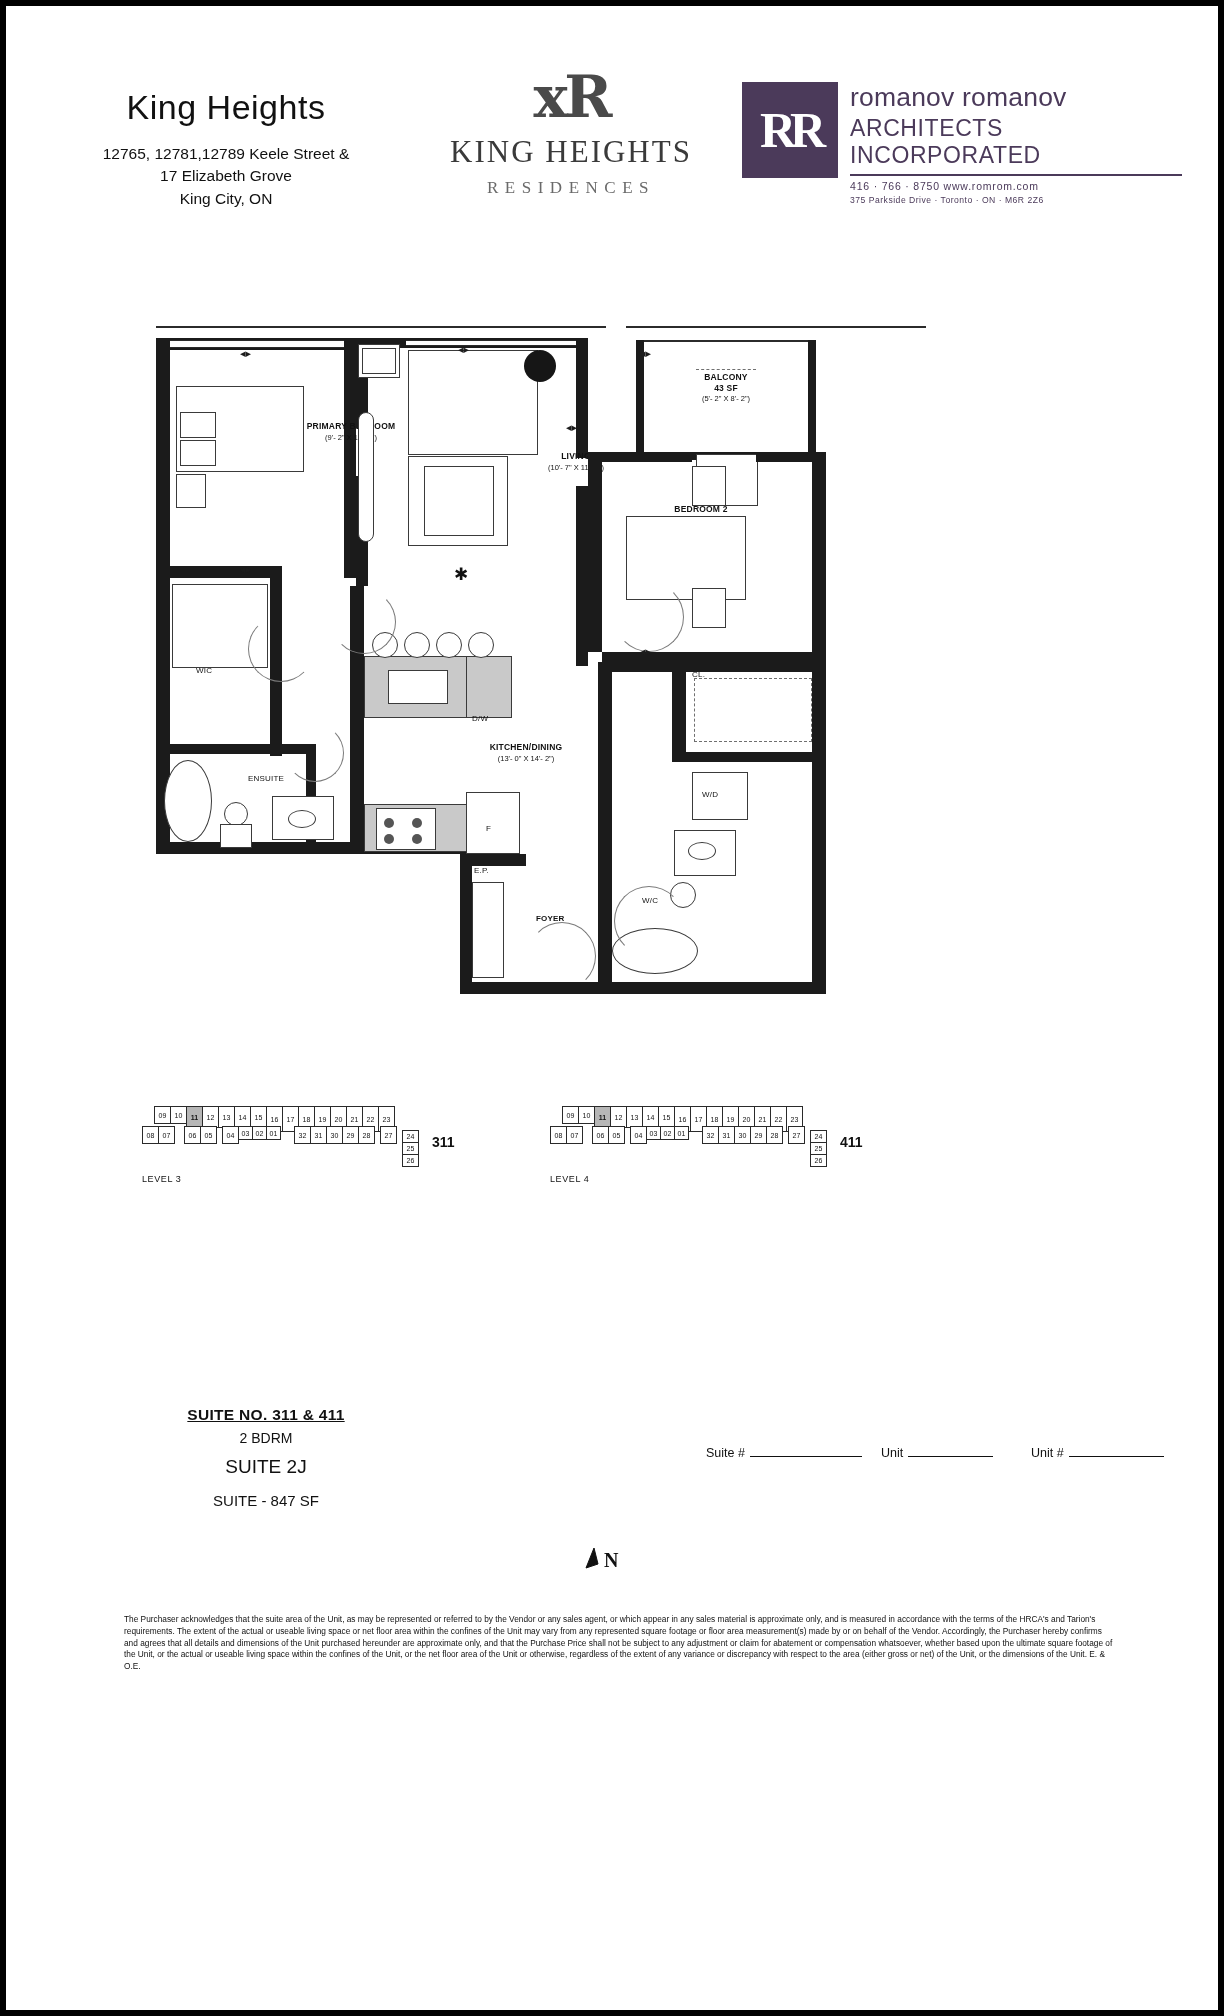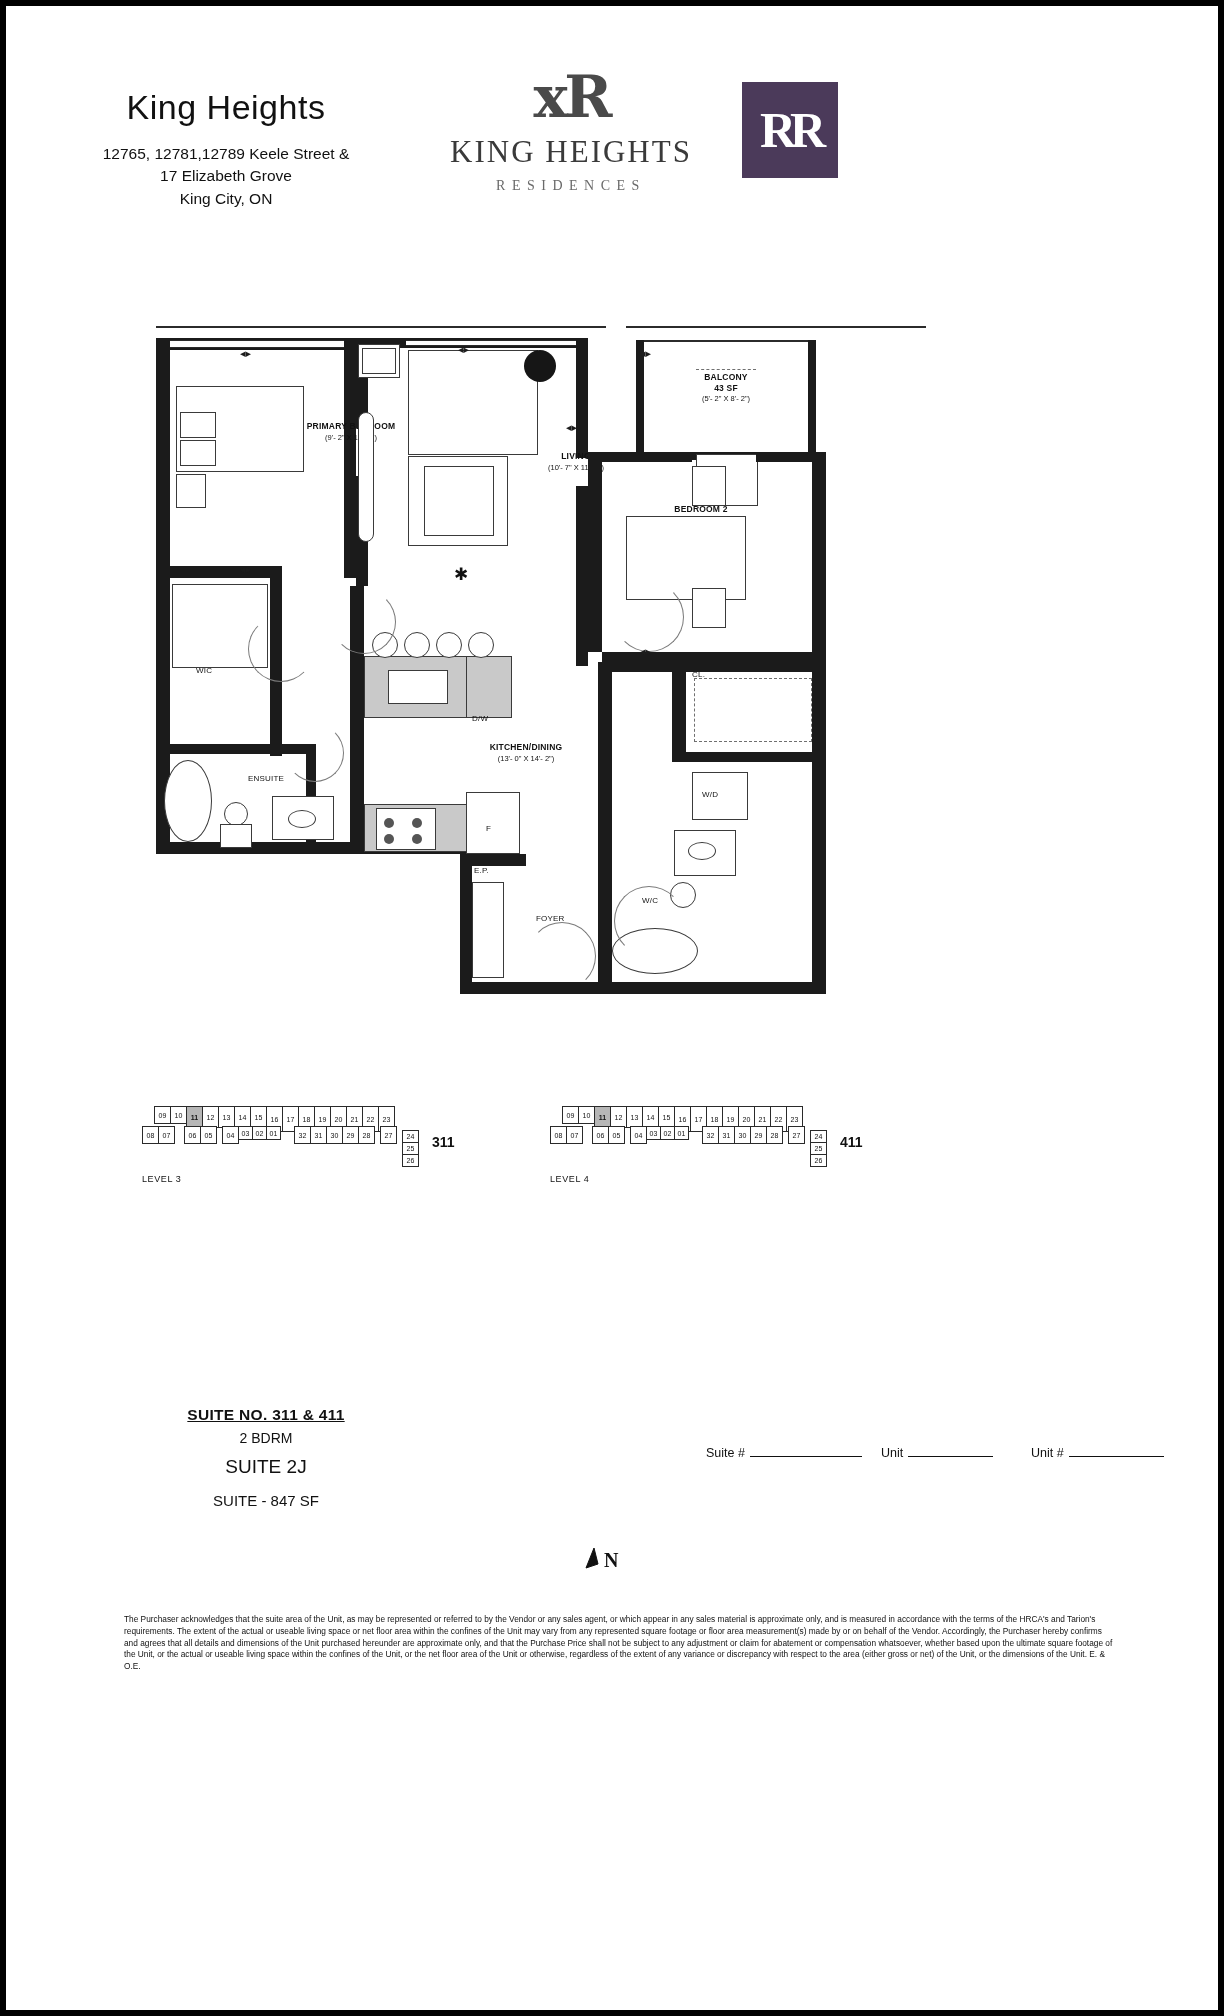--- a/index.html
+++ b/index.html
@@ -20,21 +20,21 @@
 
   
   .header { position:absolute; left:0; top:52px; width:100%; height:190px; }
   .proj-block { position:absolute; left:40px; top:30px; width:360px; text-align:center; }
   .proj-title { font-size:34px; font-weight:400; letter-spacing:0.5px; color:#111; }
   .proj-addr { margin-top:16px; font-size:15.5px; line-height:1.45; color:#111; }
 
   .kh-logo { position:absolute; left:400px; top:16px; width:330px; text-align:center; color:#3b3b3b; }
   .kh-mark { font-size:58px; line-height:0.8; font-family:"DejaVu Serif", serif; font-weight:700; letter-spacing:-4px; color:#4a4a4a; }
   .kh-name { margin-top:14px; font-family:"Liberation Serif", serif; font-size:31px; letter-spacing:2px; color:#3a3a3a; }
-  .kh-sub { margin-top:8px; font-family:"Liberation Serif", serif; font-size:14px; letter-spacing:6.5px; color:#6a6a6a; }
+  .kh-sub { margin-top:8px; font-family:"Liberation Serif", serif; font-size:17px; letter-spacing:6.5px; color:#6a6a6a; }
 
   .rr-logo { position:absolute; right:36px; top:24px; width:440px; height:112px; }
   .rr-badge {
     position:absolute; left:0; top:0; width:96px; height:96px;
     background:#4b3a5a; color:#fff;
     font-family:"Liberation Serif", serif; font-weight:700;
     display:flex; align-items:center; justify-content:center;
   }
   .rr-badge span { font-size:50px; letter-spacing:-6px; }
   .rr-text { position:absolute; left:108px; top:0; width:332px; }
@@ -120,20 +120,27 @@
     <div class="kh-logo">
       <div class="kh-mark">xR</div>
       <div class="kh-name">KING HEIGHTS</div>
       <div class="kh-sub">RESIDENCES</div>
     </div>
 
     <div class="rr-logo">
       <div class="rr-badge">
         <span>RR</span>
       </div>
+      <div class="rr-text">
+        <div class="rr-l1">romanov romanov</div>
+        <div class="rr-l2">ARCHITECTS INCORPORATED</div>
+        <div class="rr-rule"></div>
+        <div class="rr-l3">416 · 766 · 8750     www.romrom.com</div>
+        <div class="rr-l4">375 Parkside Drive  ·  Toronto  ·  ON  ·  M6R 2Z6</div>
+      </div>
     </div>
   </div>
 
   <div class="plan">
 
     <div class="thin" style="left:20px; top:0px; width:450px; height:2px;"></div>
     <div class="thin" style="left:490px; top:0px; width:300px; height:2px;"></div>
 
     <div class="wall" style="left:20px; top:12px; width:14px; height:240px;"></div>
     <div class="wall" style="left:20px; top:12px; width:200px; height:12px;"></div>
@@ -233,21 +240,21 @@
     <div class="dot" style="left:248px; top:508px; width:10px; height:10px; background:#555;"></div>
     <div class="dot" style="left:276px; top:508px; width:10px; height:10px; background:#555;"></div>
     <div class="fx" style="left:330px; top:466px; width:54px; height:62px;"></div>
     <div class="lbl" style="left:350px; top:498px;">F</div>
 
     <div class="wall" style="left:324px; top:528px; width:12px; height:140px;"></div>
     <div class="wall" style="left:324px; top:528px; width:66px; height:12px;"></div>
     <div class="wall" style="left:324px; top:656px; width:140px; height:12px;"></div>
     <div class="fx" style="left:336px; top:556px; width:32px; height:96px;"></div>
     <div class="lbl" style="left:338px; top:540px;">E.P.</div>
-    <div class="lbl" style="left:400px; top:588px;">FOYER</div>
+    <div class="lbl" style="left:400px; top:588px;font-weight:bold;">FOYER</div>
     <div class="door-arc" style="left:392px; top:596px; width:68px; height:68px; border-color:transparent; border-top-color:#7a7a7a; border-right-color:#7a7a7a;"></div>
 
     <div class="wall" style="left:462px; top:336px; width:14px; height:332px;"></div>
     <div class="wall" style="left:476px; top:336px; width:70px; height:10px;"></div>
     <div class="wall" style="left:536px; top:336px; width:14px; height:100px;"></div>
     <div class="wall" style="left:550px; top:336px; width:140px; height:10px;"></div>
     <div class="wall" style="left:676px; top:336px; width:14px; height:332px;"></div>
     <div class="wall" style="left:476px; top:656px; width:214px; height:12px;"></div>
     <div class="wall" style="left:550px; top:426px; width:140px; height:10px;"></div>
     <div class="lbl" style="left:556px; top:344px;">CL.</div>

